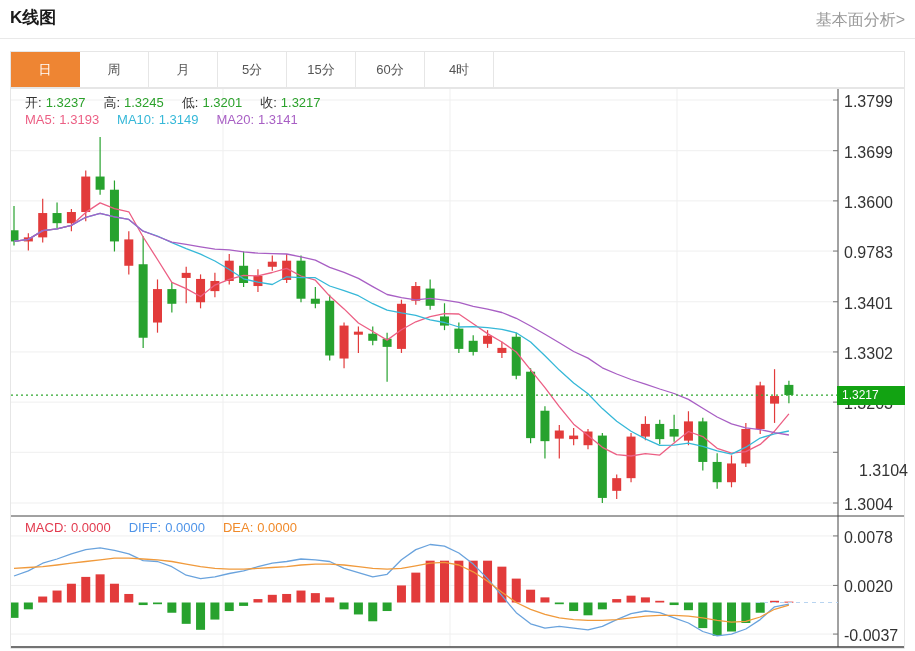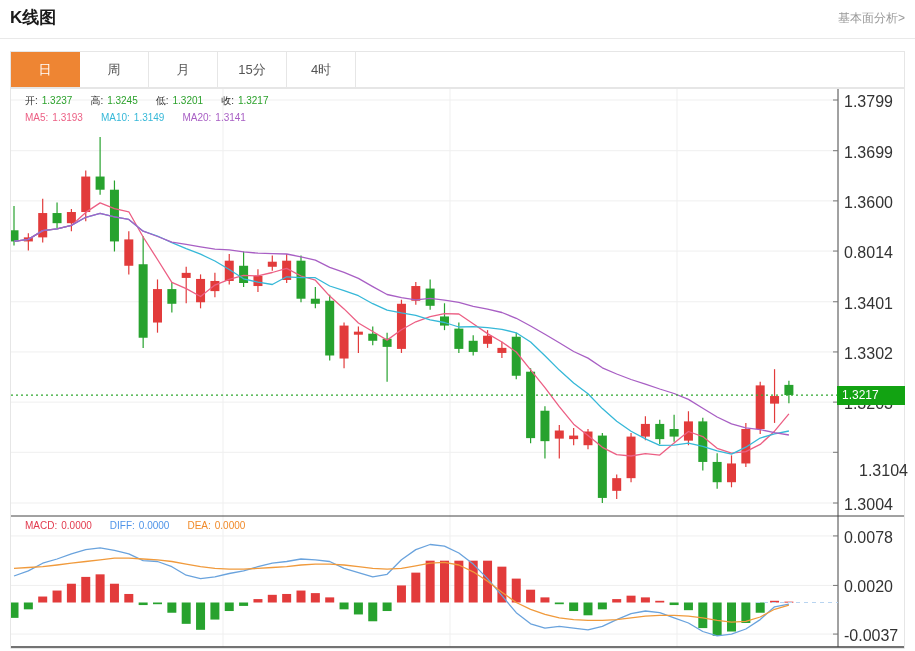--- a/index.html
+++ b/index.html
@@ -1,29 +1,29 @@
 <!DOCTYPE html>
 <html><head>
 <meta charset="utf-8">
 <style>
   html,body{margin:0;padding:0;background:#fff;}
   .page{position:relative;width:915px;height:651px;background:#fff;overflow:hidden;
         font-family:"Liberation Sans","DejaVu Sans",sans-serif;border-radius:20px;}
   .title{position:absolute;left:10px;top:6px;font-size:17px;font-weight:bold;color:#1a1a1a;}
-  .fund-link{position:absolute;right:10px;top:10px;font-size:12px;color:#999;cursor:pointer;text-align:right;}
+  .fund-link{position:absolute;right:10px;top:10px;font-size:16px;color:#999;cursor:pointer;text-align:right;}
   .title-rule{position:absolute;left:0;top:38px;width:915px;border-top:1px solid #e9e9e9;}
   .tabbar{position:absolute;left:10px;top:51px;width:895px;height:37px;display:flex;
           border:1px solid #e6e6e6;box-sizing:border-box;background:#fff;}
   .tab{width:69px;display:flex;align-items:center;justify-content:center;
        border-right:1px solid #e6e6e6;font-size:13px;color:#555;cursor:pointer;box-sizing:border-box;}
   .tab.active{background:#ee8533;color:#fff;border-color:#ee8533;}
   .tab-filler{flex:1;}
   .chart-wrap{position:absolute;left:10px;top:88px;width:895px;height:561px;
               border:1px solid #e6e6e6;box-sizing:border-box;}
-  .readout{position:absolute;font-size:10px;white-space:nowrap;text-align:center;}
+  .readout{position:absolute;font-size:13px;white-space:nowrap;text-align:center;}
   .readout span{margin-right:4px;}
   .readout .lbl{color:#333;}
   .readout .val{color:#2ba12b;}
   .readout .pair{margin-right:14px;}
   .axis-label{position:absolute;left:833px;width:58px;font-size:16px;color:#333;white-space:nowrap;}
   .price-tag{position:absolute;left:826px;width:68px;height:19px;background:#12a312;color:#fff;
              font-size:12px;line-height:19px;padding-left:5px;box-sizing:border-box;z-index:5;}
   svg{position:absolute;left:0;top:0;}
 </style>
 </head>
@@ -31,21 +31,23 @@
 
 <div class="page">
   <div class="title">K线图</div>
   <div class="fund-link">基本面分析&gt;</div>
   <div class="title-rule"></div>
 
   <div class="tabbar">
       <div class="tab active">日</div>
       <div class="tab">周</div>
       <div class="tab">月</div>
+      <div class="tab">5分</div>
       <div class="tab">15分</div>
+      <div class="tab">60分</div>
       <div class="tab">4时</div>
       <div class="tab-filler"></div>
     </div>
 
   <div class="chart-wrap">
     <svg id="chart" width="893" height="559">
         <line x1="212" y1="0" x2="212" y2="558" stroke="#efefef" stroke-width="1"></line>
         <line x1="439" y1="0" x2="439" y2="558" stroke="#efefef" stroke-width="1"></line>
         <line x1="666" y1="0" x2="666" y2="558" stroke="#efefef" stroke-width="1"></line>
         <line x1="0" y1="11" x2="827" y2="11" stroke="#efefef" stroke-width="1"></line>
@@ -248,21 +250,21 @@
         <polyline points="3,479.4 17.35,478.5 31.7,477.7 46.05,476.0 60.4,474.2 74.75,472.5 89.1,470.8 103.45,469.1 117.8,469.1 132.15,470.0 146.5,470.8 160.85,472.5 175.2,475.1 189.54999999999998,477.7 203.9,479.4 218.25,480.2 232.6,480.2 246.95,479.4 261.3,478.5 275.65,477.7 290,476.0 304.34999999999997,475.1 318.7,475.1 333.05,476.0 347.4,477.7 361.75,479.4 376.09999999999997,480.2 390.45,479.4 404.8,476.8 419.15,474.2 433.5,473.4 447.84999999999997,476.0 462.2,482.8 476.55,492.2 490.9,503.3 505.25,513.5 519.6,520.3 533.9499999999999,525.4 548.3,528.9 562.65,530.6 577,531.4 591.35,531.4 605.6999999999999,530.6 620.05,528.9 634.4,527.2 648.75,526.3 663.1,526.3 677.4499999999999,527.2 691.8,528.9 706.15,531.4 720.5,533.1 734.85,532.3 749.1999999999999,528.0 763.55,520.3 777.9,516.1" fill="none" stroke="#f09a3c" stroke-width="1.3" stroke-linejoin="round"></polyline>
         <line x1="745" y1="513.5" x2="827" y2="513.5" stroke="#b8d4f0" stroke-width="1" stroke-dasharray="4,4"></line>
       </svg>
     <div class="readout" id="ohlc-row" style="left:14px;top:5px;"><span class="pair"><span class="lbl" style="color: rgb(51, 51, 51);">开:</span><span class="val">1.3237</span></span><span class="pair"><span class="lbl" style="color: rgb(51, 51, 51);">高:</span><span class="val">1.3245</span></span><span class="pair"><span class="lbl" style="color: rgb(51, 51, 51);">低:</span><span class="val">1.3201</span></span><span class="pair"><span class="lbl" style="color: rgb(51, 51, 51);">收:</span><span class="val">1.3217</span></span></div>
     <div class="readout" id="ma-row" style="left:14px;top:23px;"><span class="pair"><span class="lbl" style="color: rgb(236, 95, 132);">MA5:</span><span class="val" style="color: rgb(236, 95, 132);">1.3193</span></span><span class="pair"><span class="lbl" style="color: rgb(54, 184, 216);">MA10:</span><span class="val" style="color: rgb(54, 184, 216);">1.3149</span></span><span class="pair"><span class="lbl" style="color: rgb(168, 95, 196);">MA20:</span><span class="val" style="color: rgb(168, 95, 196);">1.3141</span></span></div>
     <div class="readout" id="macd-row" style="left:14px;top:431px;"><span class="pair"><span class="lbl" style="color: rgb(226, 58, 78);">MACD:</span><span class="val" style="color: rgb(226, 58, 78);">0.0000</span></span><span class="pair"><span class="lbl" style="color: rgb(79, 148, 232);">DIFF:</span><span class="val" style="color: rgb(79, 148, 232);">0.0000</span></span><span class="pair"><span class="lbl" style="color: rgb(240, 138, 42);">DEA:</span><span class="val" style="color: rgb(240, 138, 42);">0.0000</span></span></div>
     <div id="price-axis-labels">
         <div class="axis-label" style="top: 4px;">1.3799</div>
         <div class="axis-label" style="top: 54.6918px;">1.3699</div>
         <div class="axis-label" style="top: 104.877px;">1.3600</div>
-        <div class="axis-label" style="top: 155.062px;">0.8014</div>
+        <div class="axis-label" style="top: 155.062px;">0.9783</div>
         <div class="axis-label" style="top: 205.753px;">1.3401</div>
         <div class="axis-label" style="top: 255.938px;">1.3302</div>
         <div class="axis-label" style="top: 306.123px;">1.3203</div>
         <div class="axis-label" style="top: 373px; margin-left: 15px;">1.3104</div>
         <div class="axis-label" style="top: 407px;">1.3004</div>
       </div>
     <div id="macd-axis-labels">
         <div class="axis-label" style="top: 439.935px;">0.0078</div>
         <div class="axis-label" style="top: 489.432px;">0.0020</div>
         <div class="axis-label" style="top: 538.076px;">-0.0037</div>

